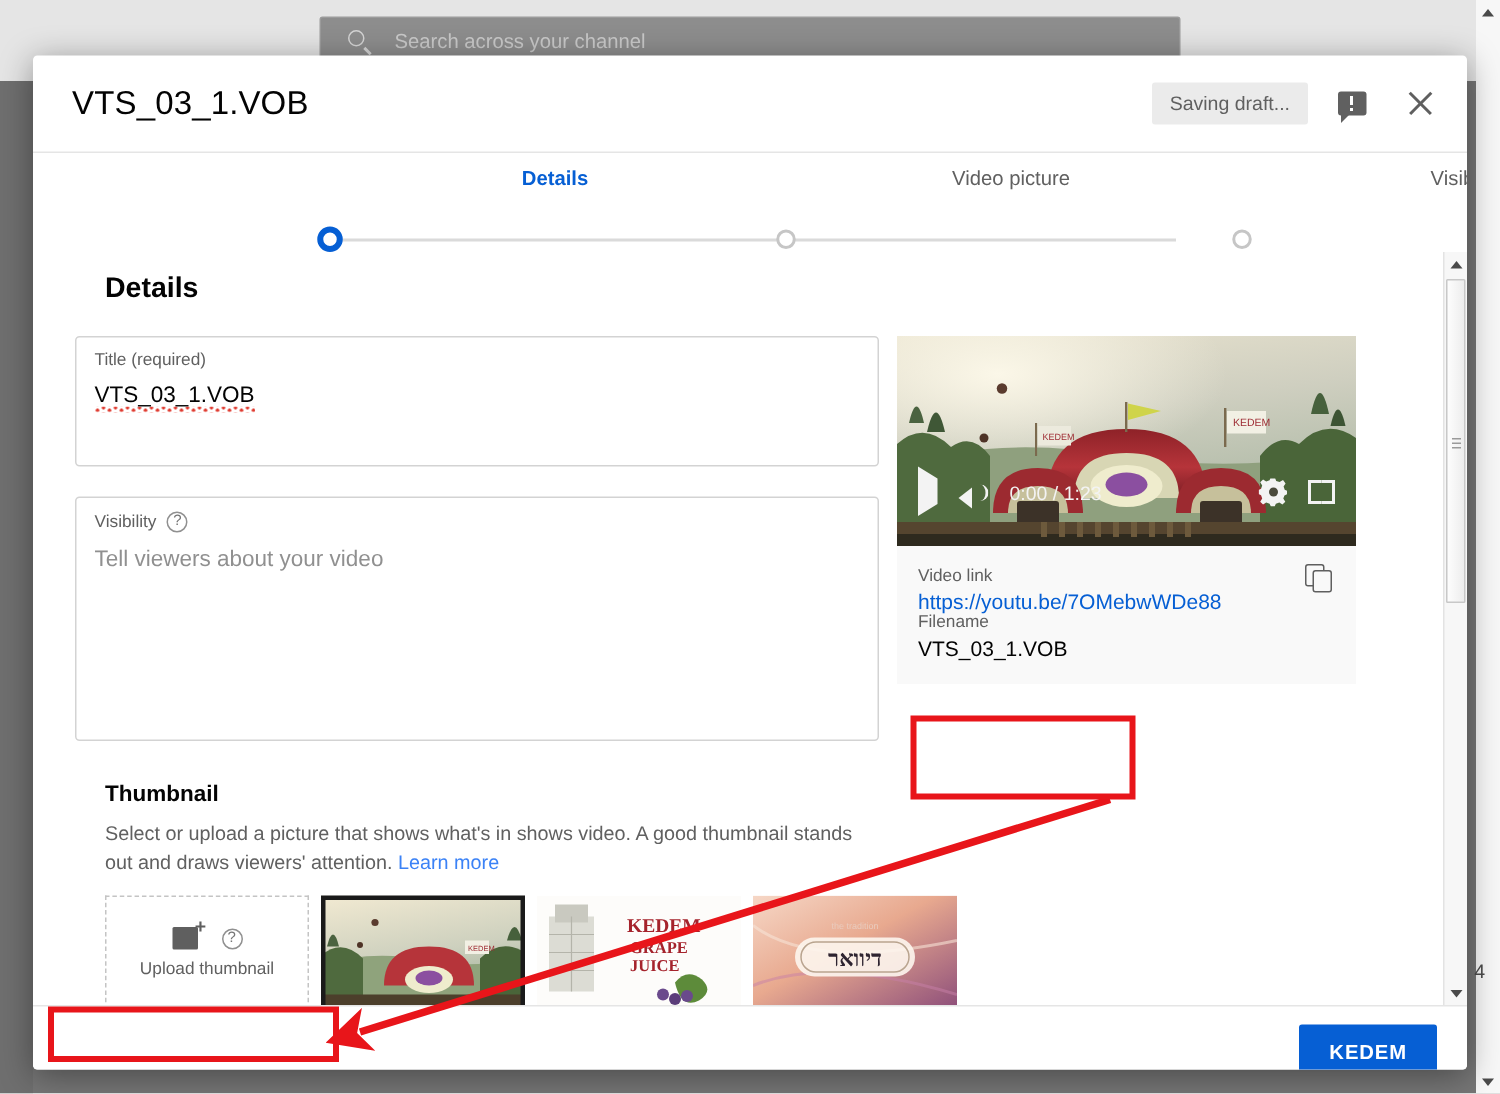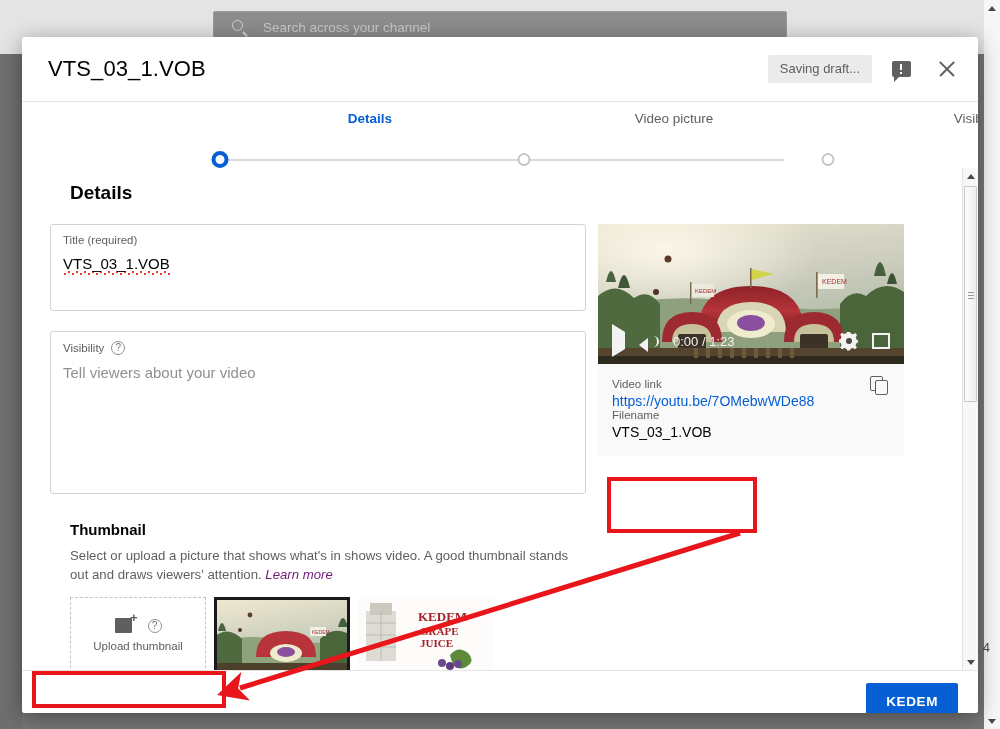--- a/index.html
+++ b/index.html
@@ -298,21 +298,21 @@
   
   .player {
     width: 306px; height: 140px;
     position: relative;
     overflow: hidden;
     background: #2b2b20;
   }
   .player-scene { position: absolute; inset: 0; }
   .ctrl-bar {
     position: absolute;
-    left: 0; right: 0; bottom: 3px;
+    left: 0; right: 0; bottom: 16px;
     height: 40px;
     display: flex;
     align-items: center;
     padding: 0 14px;
     box-sizing: border-box;
     gap: 14px;
   }
   .ctrl { cursor: pointer; flex: none; }
   .play-tri {
     width: 0; height: 0;
@@ -437,21 +437,21 @@
     font-weight: bold;
     color: #030303;
   }
   .thumb-desc {
     font-size: 13.2px;
     color: #606060;
     margin-top: 8px;
     line-height: 19px;
     width: 520px;
   }
-  .learn-more { color: #701a75; cursor: pointer; font-style: italic; }
+  .learn-more { color: #3b82f6; cursor: pointer; }
   .thumb-row {
     display: flex;
     gap: 8px;
     margin-top: 13px;
   }
   .thumb-card {
     width: 136px; height: 76px;
     flex: none;
     position: relative;
     overflow: hidden;
@@ -837,20 +837,38 @@
                 <text x="60" y="24" font-family="Liberation Serif, serif" font-size="13" font-weight="bold" fill="#a5232c">KEDEM</text>
                 <text x="62" y="38" font-family="Liberation Serif, serif" font-size="11" font-weight="bold" fill="#a5232c">GRAPE</text>
                 <text x="62" y="50" font-family="Liberation Serif, serif" font-size="11" font-weight="bold" fill="#a5232c">JUICE</text>
                 <path d="M92 58 q8 -10 18 -2 q8 8 -2 14 q-12 6 -16 -12 z" fill="#5d8b3a"></path>
                 <circle cx="84" cy="66" r="4" fill="#6a4a8c"></circle>
                 <circle cx="92" cy="69" r="4" fill="#5b3d7a"></circle>
                 <circle cx="100" cy="67" r="4" fill="#6a4a8c"></circle>
               </svg>
             </div>
 
+            <div class="thumb-card">
+              <svg viewBox="0 0 136 76" preserveAspectRatio="none">
+                <defs>
+                  <linearGradient id="t3" x1="0" y1="0" x2="1" y2="1">
+                    <stop offset="0%" stop-color="#f6d7c6"></stop>
+                    <stop offset="45%" stop-color="#e8a98f"></stop>
+                    <stop offset="100%" stop-color="#8d4e7a"></stop>
+                  </linearGradient>
+                </defs>
+                <rect width="136" height="76" fill="url(#t3)"></rect>
+                <path d="M0 20 q40 30 136 10" stroke="#f7e3d6" stroke-width="2" fill="none" opacity="0.6"></path>
+                <path d="M0 60 q50 -20 136 6" stroke="#c77fa8" stroke-width="2" fill="none" opacity="0.5"></path>
+                <rect x="28" y="28" width="80" height="26" rx="13" fill="#fdf6ee" opacity="0.9"></rect>
+                <rect x="32" y="31" width="72" height="20" rx="10" fill="none" stroke="#b9a48f" stroke-width="1"></rect>
+                <text x="68" y="47" text-anchor="middle" font-family="Liberation Serif, serif" font-size="15" font-weight="bold" fill="#2e2430">דיוואר</text>
+                <text x="68" y="22" text-anchor="middle" font-family="Liberation Sans, sans-serif" font-size="6" fill="#e9cbbd">the tradition</text>
+              </svg>
+            </div>
 
           </div>
         </div>
 
       </div>
 
       <div class="vscroll inner">
         <div class="sb-arrow up">
             <i></i>
           </div>

